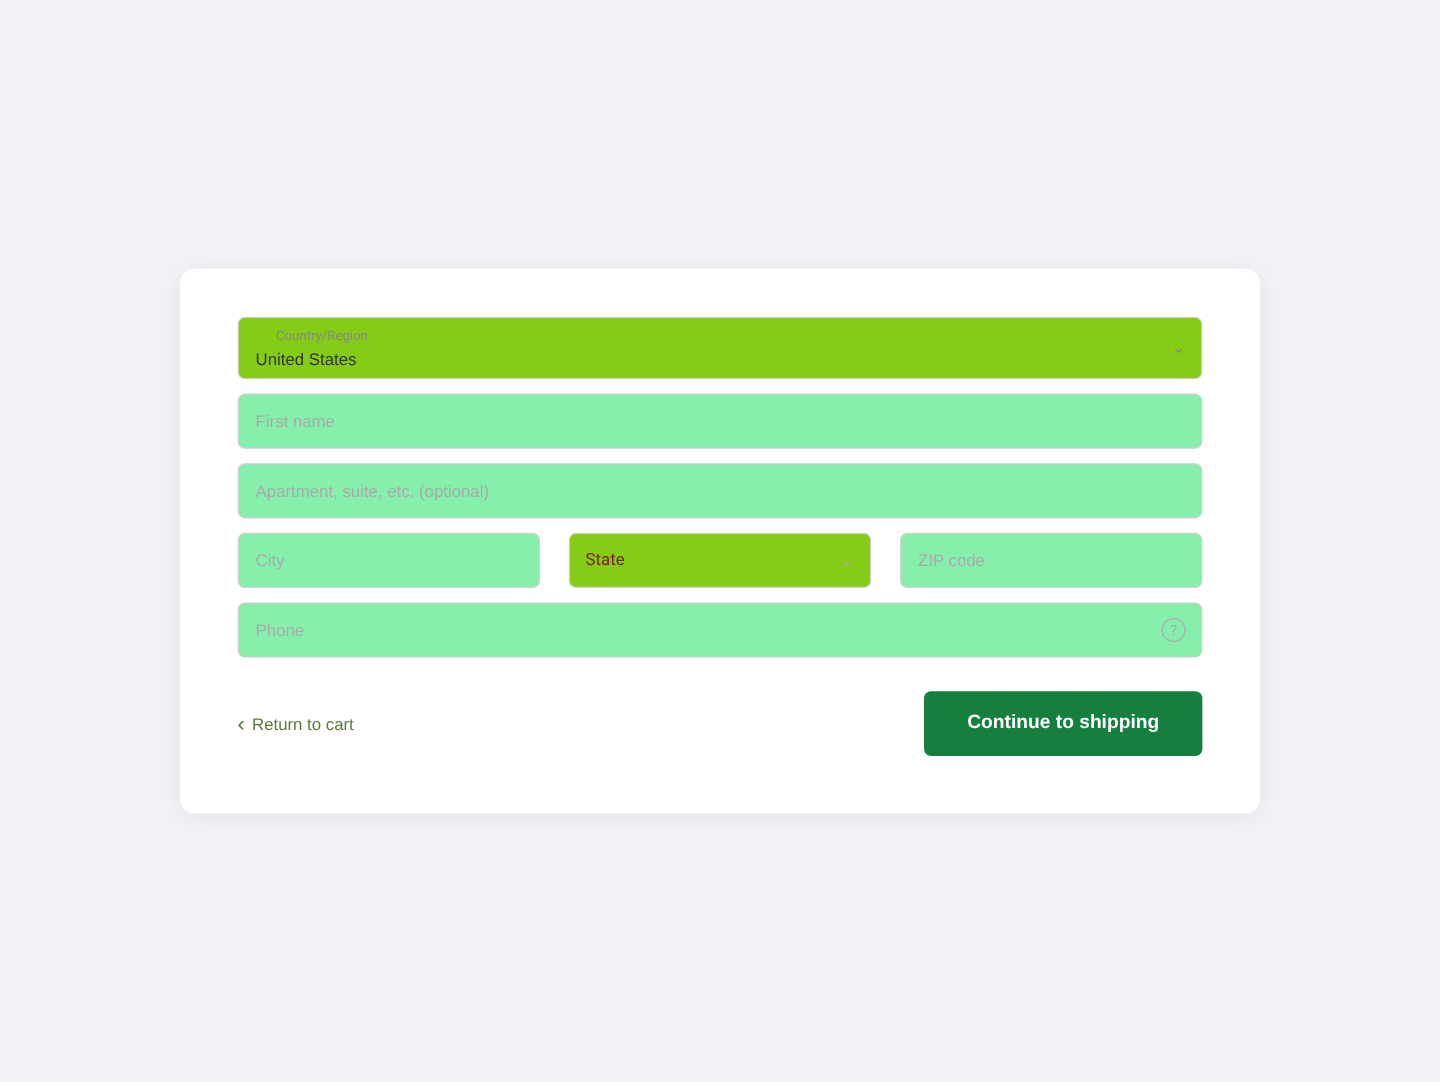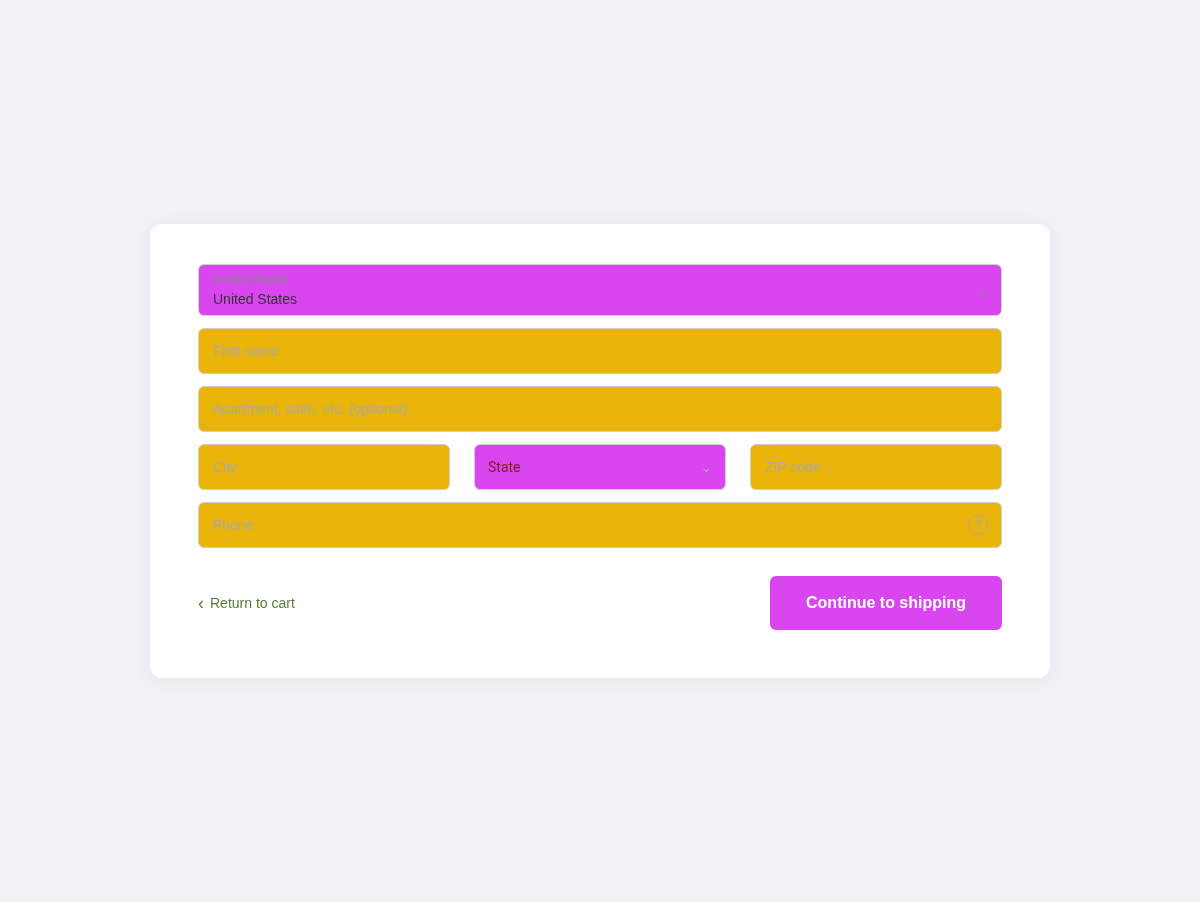--- a/index.html
+++ b/index.html
@@ -50,21 +50,21 @@
     }
 
     input[type="text"],
     input[type="tel"] {
       width: 100%;
       border: 1px solid #d0d0d0;
       border-radius: 6px;
       padding: 14px 14px 14px 14px;
       font-size: 14px;
       color: #333;
-      background: #eab308;
+      background: #86efac;
       outline: none;
       transition: border-color 0.2s;
     }
 
     input[type="text"]::placeholder,
     input[type="tel"]::placeholder {
       color: #aaa;
       font-size: 14px;
     }
 
@@ -73,21 +73,21 @@
       width: 100%;
     }
 
     select {
       width: 100%;
       border: 1px solid #d0d0d0;
       border-radius: 6px;
       padding: 14px 40px 14px 14px;
       font-size: 14px;
       color: #333;
-      background: #d946ef;
+      background: #84cc16;
       appearance: none;
       -webkit-appearance: none;
       outline: none;
       cursor: pointer;
       transition: border-color 0.2s;
     }
 
     .chevron-icon {
       position: absolute;
       right: 14px;
@@ -98,21 +98,21 @@
       font-size: 14px;
     }
 
     .country-select-wrapper {
       position: relative;
     }
 
     .country-label {
       position: absolute;
       top: 9px;
-      left: 14px;
+      left: 32px;
       font-size: 11px;
       color: #888;
       pointer-events: none;
       z-index: 1;
     }
 
     .country-select-wrapper select {
       padding-top: 26px;
       padding-bottom: 8px;
     }
@@ -196,21 +196,21 @@
       gap: 6px;
       background: none;
       border: none;
       color: #5a7a35;
       font-size: 14px;
       cursor: pointer;
       padding: 0;
     }
 
     .continue-btn {
-      background-color: #d946ef;
+      background-color: #15803d;
       color: #ffffff;
       border: none;
       border-radius: 6px;
       padding: 18px 36px;
       font-size: 16px;
       font-weight: 600;
       cursor: pointer;
       transition: background-color 0.2s;
     }
   </style>

